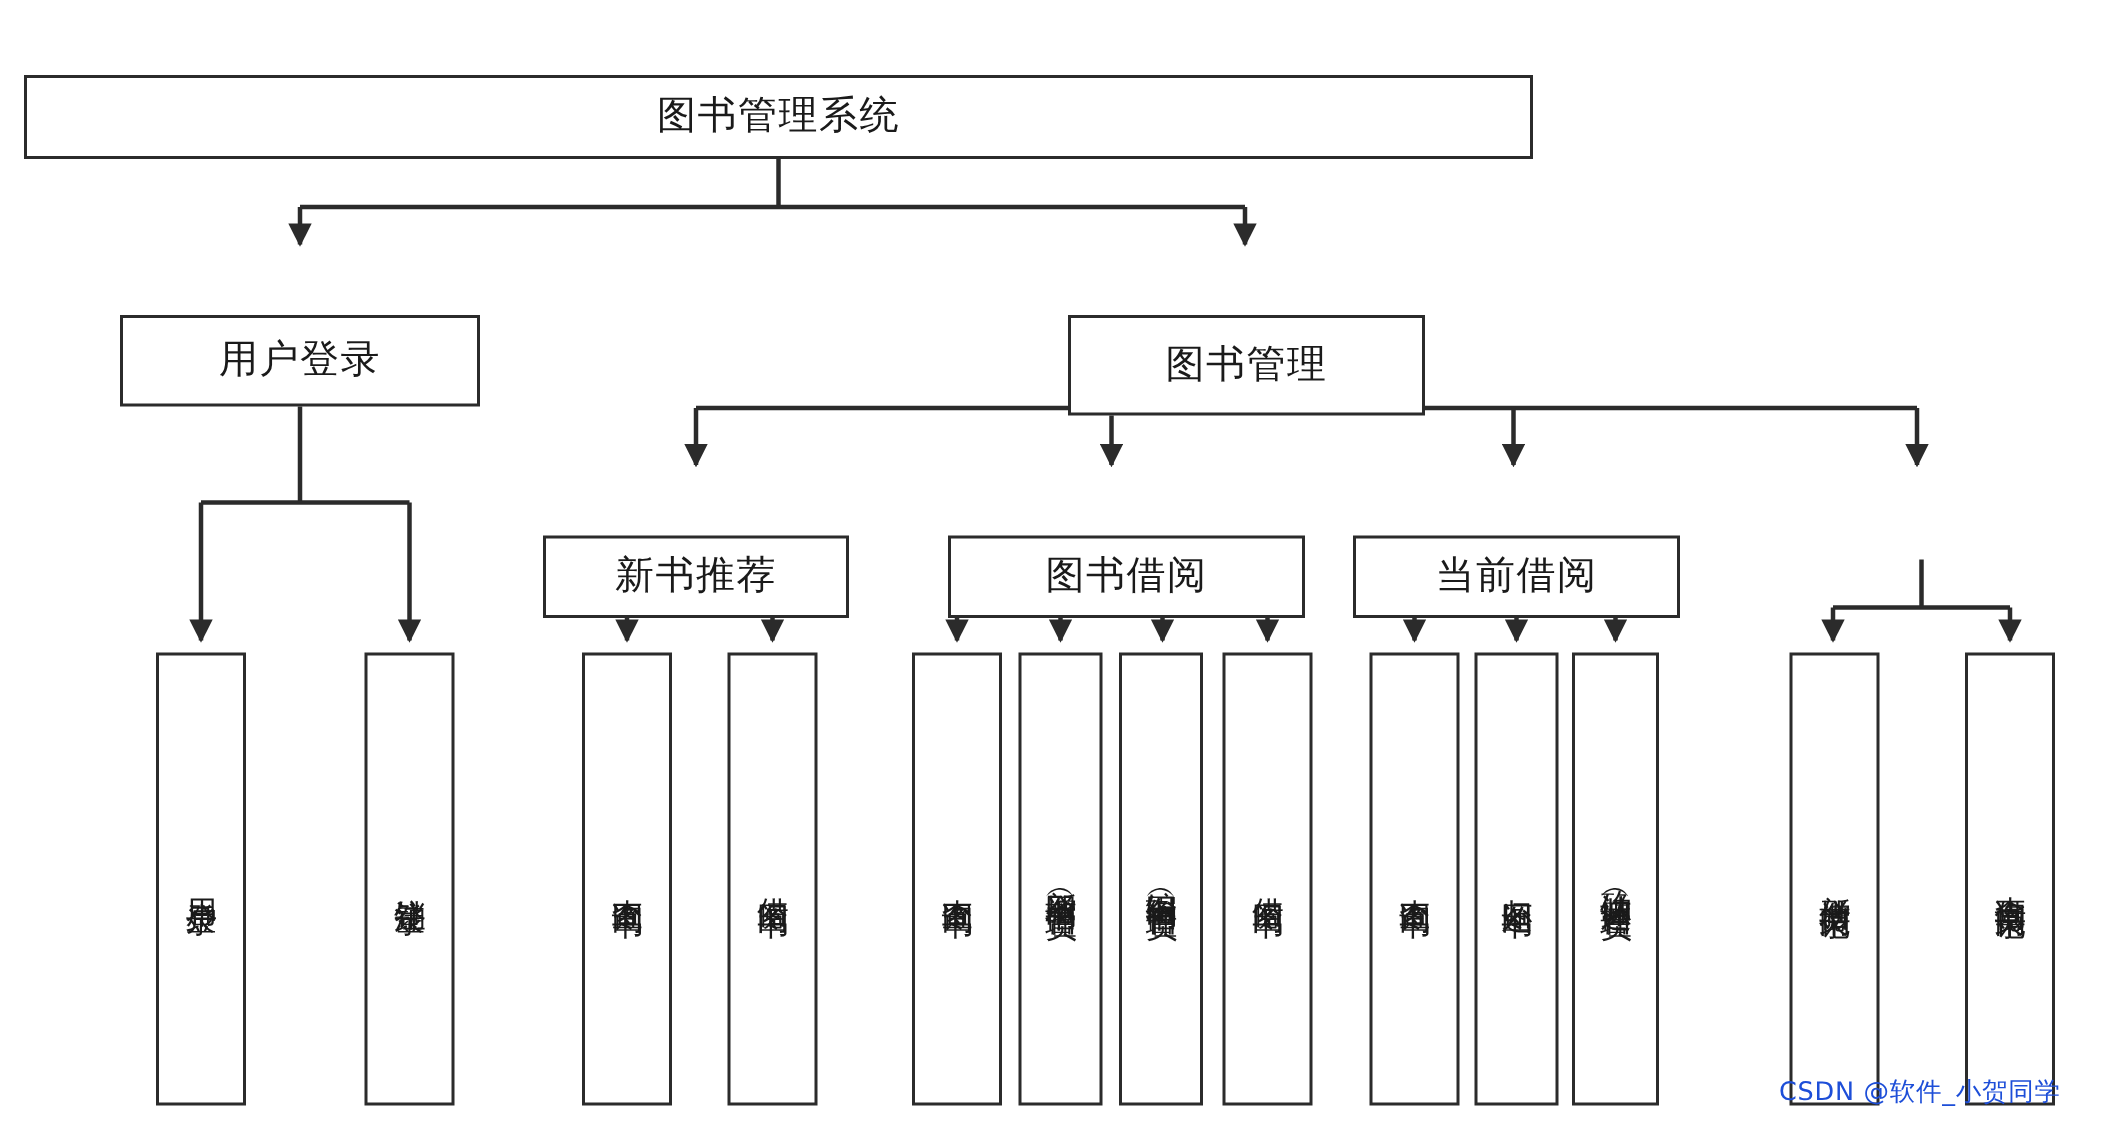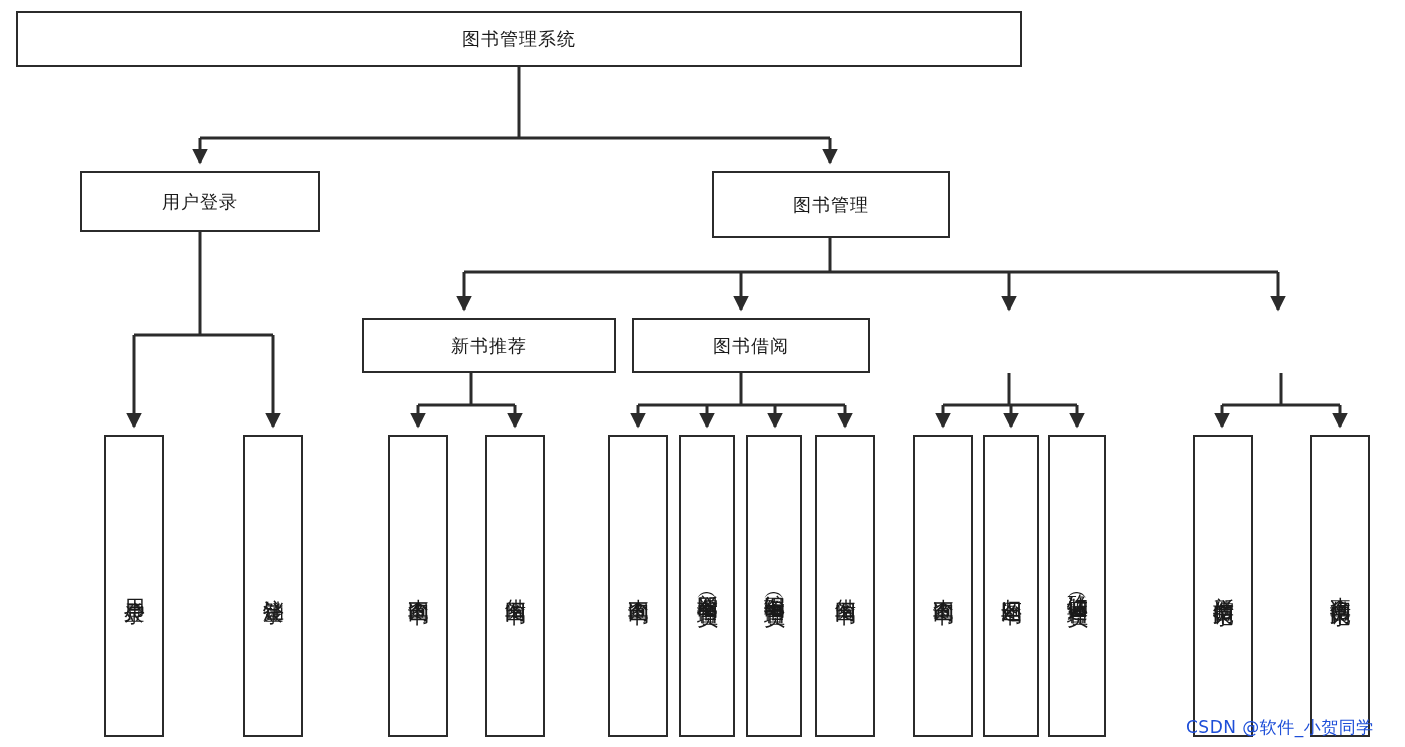--- a/index.html
+++ b/index.html
@@ -6,21 +6,21 @@
   body{width:1405px;height:747px;overflow:hidden;
        font-family:"DejaVu Sans","Liberation Sans",sans-serif;}
   #canvas{position:relative;width:1405px;height:747px;background:#ffffff;}
   svg#wires{position:absolute;left:0;top:0;width:1405px;height:747px;}
   .node{
     position:absolute;box-sizing:border-box;
     border:2px solid #2b2b2b;background:#ffffff;
     display:flex;align-items:center;justify-content:center;
     color:#1a1a1a;
   }
-  .node.horiz{font-size:18px;line-height:1.2;letter-spacing:1px;}
+  .node.horiz{font-size:26px;line-height:1.2;letter-spacing:1px;margin-top:39px;}
   .node.vert{
     font-size:21px;line-height:1.18;letter-spacing:2px;
     writing-mode:vertical-rl;text-orientation:upright;
     align-items:center;justify-content:center;
     padding:6px 0;white-space:normal;
   }
   .node .lbl{display:block;}
   #watermark{
     position:absolute;left:1186px;top:716px;
     font-size:17px;color:#1d4ed8;white-space:nowrap;
@@ -86,25 +86,28 @@
     <span class="lbl">图书管理系统</span>
   </div>
 
   <div class="node horiz" style="left:80px;top:171px;width:240px;height:61px;">
     <span class="lbl">用户登录</span>
   </div>
   <div class="node horiz" style="left:712px;top:171px;width:238px;height:67px;">
     <span class="lbl">图书管理</span>
   </div>
 
-  <div class="node horiz" style="left:362px;top:318px;width:254px;height:55px;">
+  <div class="node horiz" style="left:362px;top:318px;width:204px;height:55px;">
     <span class="lbl">新书推荐</span>
   </div>
   <div class="node horiz" style="left:632px;top:318px;width:238px;height:55px;">
     <span class="lbl">图书借阅</span>
+  </div>
+  <div class="node horiz" style="left:902px;top:318px;width:218px;height:55px;">
+    <span class="lbl">当前借阅</span>
   </div>
 
   <div class="node vert" style="left:104px;top:435px;width:60px;height:302px;">
     <span class="lbl">用户登录</span>
   </div>
   <div class="node vert" style="left:243px;top:435px;width:60px;height:302px;">
     <span class="lbl">注销登录</span>
   </div>
 
   <div class="node vert" style="left:388px;top:435px;width:60px;height:302px;">

